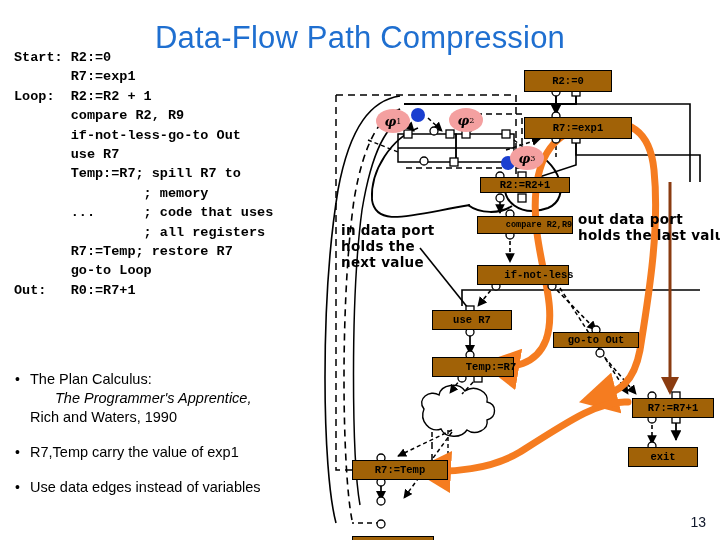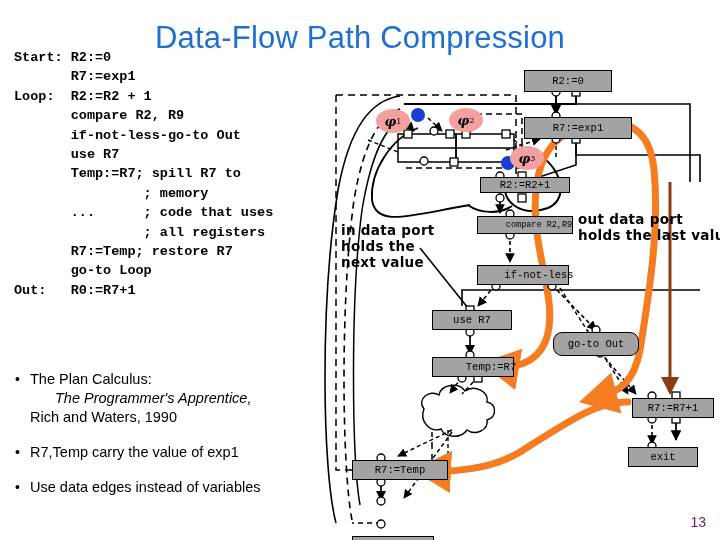--- a/index.html
+++ b/index.html
@@ -26,29 +26,29 @@
   #code .ln{display:block;white-space:pre;}
 
   
   #bullets{position:absolute;left:8px;top:370px;width:340px;color:#000;}
   .bullet{position:relative;padding-left:22px;font-size:14.5px;line-height:19px;margin-bottom:16px;}
   .bullet .dot{position:absolute;left:7px;top:0px;font-size:14px;line-height:19px;}
   .bullet i{font-style:italic;margin-left:25px;}
   .bl-line{display:block;}
 
   
-  #pageno{position:absolute;right:14px;bottom:10px;font-size:14px;color:#701a75;}
+  #pageno{position:absolute;right:14px;bottom:10px;font-size:14px;color:#0f172a;}
 
   
   #diagram{position:absolute;left:0;top:0;width:720px;height:540px;}
 
   
   .nbox{
-    position:absolute;border:1.6px solid #000;background:#a3a3a3;box-sizing:border-box;
-    font-family:"Liberation Mono","DejaVu Sans Mono",monospace;font-weight:normal;color:#000;
+    position:absolute;border:1.6px solid #000;background:#a16207;box-sizing:border-box;
+    font-family:"Liberation Mono","DejaVu Sans Mono",monospace;font-weight:bold;color:#000;
     display:flex;align-items:center;justify-content:center;white-space:nowrap;
   }
   .nbox.small{font-size:8.5px;padding-left:28px;}
   .nbox.mid{font-size:10.5px;}
 
   
   .callout{
     position:absolute;color:#000;font-weight:bold;
     font-family:"DejaVu Sans", sans-serif;font-size:13.5px;line-height:16px;
     letter-spacing:.3px;white-space:pre;
@@ -236,21 +236,21 @@
       </div>
     </div>
 
   <div id="nodes">
       <div class="nbox mid" style="left: 524px; top: 70px; width: 88px; height: 22px;">R2:=0</div>
       <div class="nbox mid" style="left: 524px; top: 117px; width: 108px; height: 22px;">R7:=exp1</div>
       <div class="nbox mid" style="left: 480px; top: 177px; width: 90px; height: 16px;">R2:=R2+1</div>
       <div class="nbox small" style="left: 477px; top: 216px; width: 96px; height: 18px;">compare R2,R9</div>
       <div class="nbox mid" style="left: 477px; top: 265px; width: 92px; height: 20px; padding-left: 32px;">if-not-less</div>
       <div class="nbox mid" style="left: 432px; top: 310px; width: 80px; height: 20px;">use R7</div>
-      <div class="nbox mid" style="left: 553px; top: 332px; width: 86px; height: 24px; border-radius: 9px;">go-to Out</div>
+      <div class="nbox mid" style="left: 553px; top: 332px; width: 86px; height: 16px;">go-to Out</div>
       <div class="nbox mid" style="left: 432px; top: 357px; width: 82px; height: 20px; padding-left: 36px;">Temp:=R7</div>
       <div class="nbox mid" style="left: 632px; top: 398px; width: 82px; height: 20px;">R7:=R7+1</div>
       <div class="nbox mid" style="left: 628px; top: 447px; width: 70px; height: 20px;">exit</div>
       <div class="nbox mid" style="left: 352px; top: 460px; width: 96px; height: 20px;">R7:=Temp</div>
       <div class="nbox mid" style="left: 352px; top: 503px; width: 82px; height: 29px; margin-top: 33px;">goto-Loop</div>
     </div>
 
   <div id="callouts">
       <div class="callout" style="left: 341px; top: 222px;"><div>in data port</div><div>holds the</div><div>next value</div></div>
       <div class="callout" style="left: 578px; top: 211px;"><div>out data port</div><div>holds the last value</div></div>

